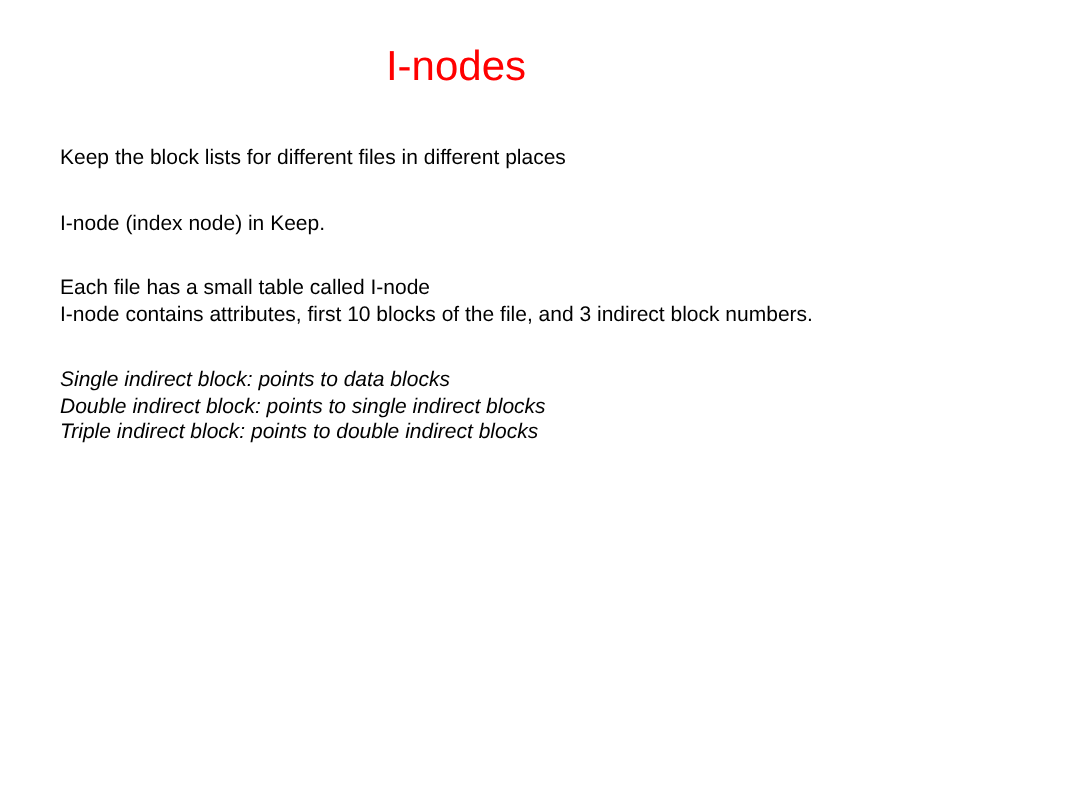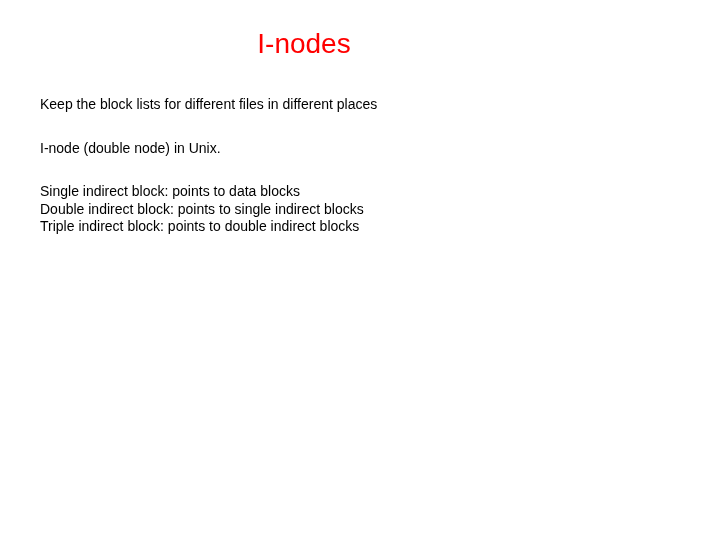--- a/index.html
+++ b/index.html
@@ -34,25 +34,27 @@
     right: 40px;
     font-size: 14px;
     line-height: 1.25;
     color: #000000;
   }
   .para {
     margin-bottom: 26px;
   }
   .para:last-child {
     margin-bottom: 16px;
+    font-style: italic;
   }
 </style>
 </head>
 <body>
 
 <div class="slide">
   <div class="title">I-nodes</div>
   <div class="body">
     <div class="para">Keep the block lists for different files in different places</div>
-    <div class="para">I-node (double node) in Unix.</div>
+    <div class="para">I-node (index node) in Keep.</div>
+    <div class="para">Each file has a small table called I-node<br>I-node contains attributes, first 10 blocks of the file, and 3 indirect block numbers.</div>
     <div class="para">Single indirect block: points to data blocks<br>Double indirect block: points to single indirect blocks<br>Triple indirect block: points to double indirect blocks</div>
   </div>
 </div>
 
 </body></html>

